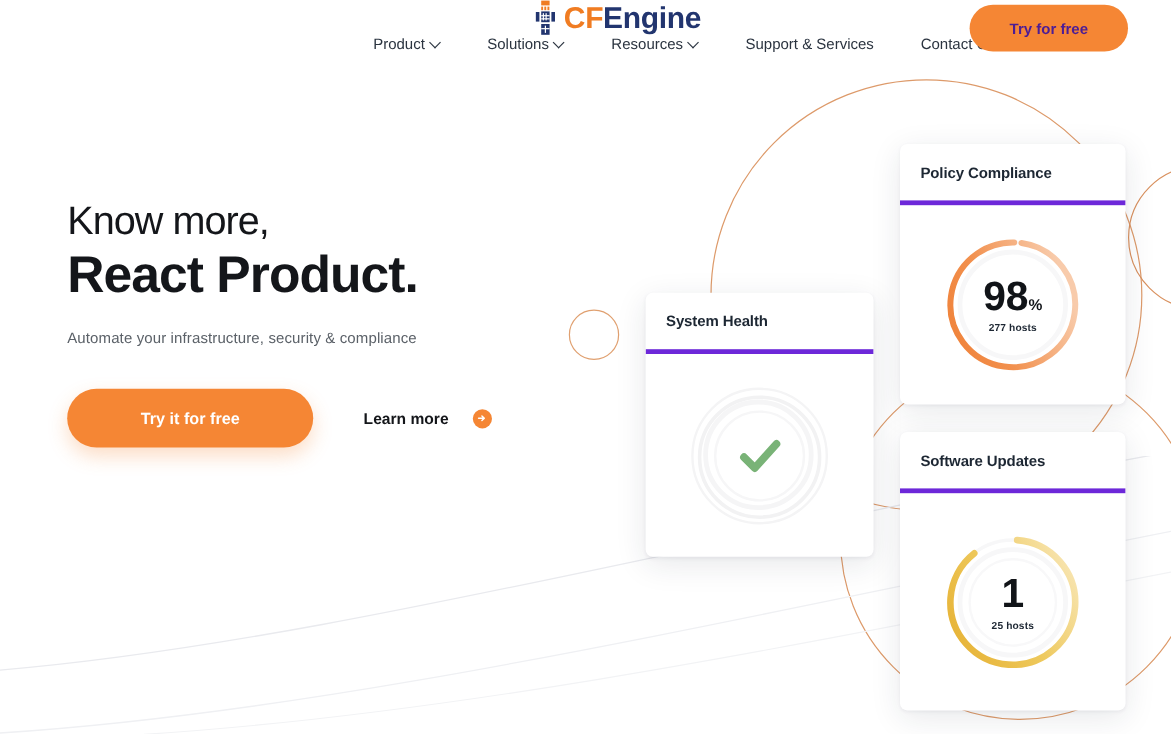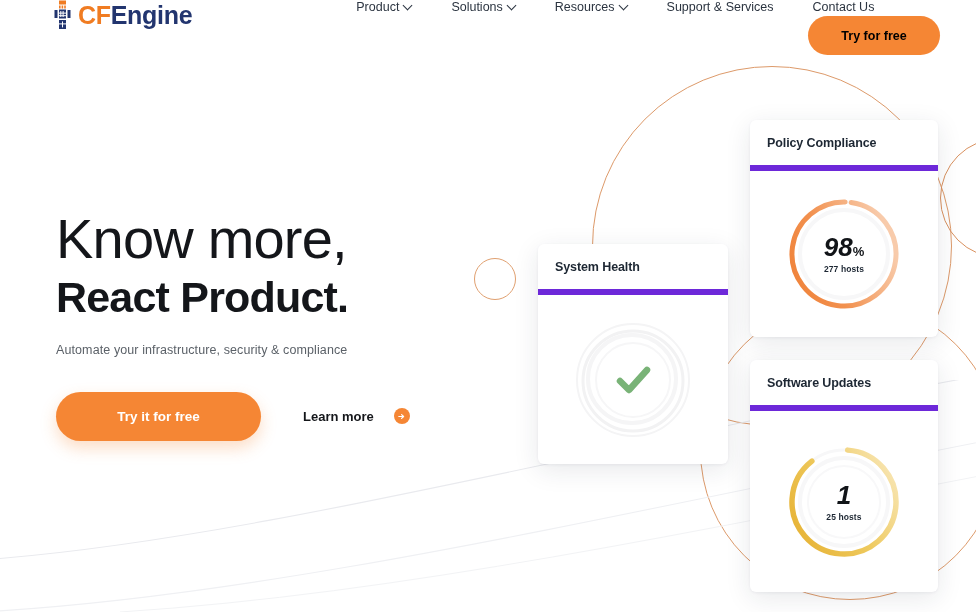--- a/index.html
+++ b/index.html
@@ -32,21 +32,21 @@
   }
   .deco-arc-lower {
     position: absolute; left: 700px; top: 300px;
     width: 300px; height: 300px; border-radius: 50%;
     border: 1.2px solid #dd9a6a;
   }
 
   
   .site-header {
     position: absolute; left: 0; top: 0; width: 976px; height: 56px;
-    display: flex; align-items: flex-start; z-index: 40;
+    display: flex; align-items: center; z-index: 40; flex-direction: column;
   }
   .brand { display: flex; align-items: center; margin-left: 54px; }
   .brand-mark { width: 17px; height: 30px; margin-right: 7px; position: relative; }
   .brand-text { font-size: 25px; font-weight: 700; letter-spacing: -0.3px; line-height: 1; }
   .brand-cf { color: #f07c22; }
   .brand-engine { color: #22356f; }
 
   .main-nav { display: flex; align-items: center; margin-left: 164px; gap: 39px; }
   .nav-item {
     display: flex; align-items: center; gap: 5px;
@@ -54,33 +54,33 @@
   }
   .chev { display: inline-block; width: 8px; height: 8px; position: relative; top: -1px; }
   .chev::before {
     content: ""; position: absolute; left: 0; top: 0;
     width: 6px; height: 6px;
     border-right: 1.4px solid #2b3440; border-bottom: 1.4px solid #2b3440;
     transform: rotate(45deg);
   }
 
   .header-cta {
-    position: absolute; right: 36px; top: 16px;
+    position: absolute; right: 36px; top: 4px;
     width: 132px; height: 39px; border-radius: 20px;
     background: #f58634; border: none; cursor: pointer;
-    color: #000000; font-size: 12.5px; font-weight: 600;
+    color: #4c1d95; font-size: 12.5px; font-weight: 600;
     font-family: "Liberation Sans", sans-serif;
     display: flex; align-items: center; justify-content: center;
   }
 
   
   .hero { position: absolute; left: 56px; top: 166px; width: 420px; z-index: 20; }
   .hero-line1 {
-    font-size: 56px; font-weight: 300; color: #14161a;
-    letter-spacing: -0.8px; line-height: 1.12; margin-top: 42px;
+    font-size: 33px; font-weight: 300; color: #14161a;
+    letter-spacing: -0.8px; line-height: 1.12;
   }
   .hero-line2 {
     font-size: 43px; font-weight: 700; color: #14161a;
     letter-spacing: -0.8px; line-height: 1.12; margin-top: 2px;
   }
   .hero-sub {
     margin-top: 22px; font-size: 12.5px; color: #5b6168; letter-spacing: 0.1px;
   }
   .hero-actions { display: flex; align-items: center; margin-top: 35px; }
   .btn-primary {
@@ -105,38 +105,38 @@
   .swoosh { position: absolute; left: 0; top: 380px; width: 976px; height: 232px; }
 
   
   .card {
     position: absolute; background: #fff; border-radius: 6px;
     box-shadow: 0 6px 26px rgba(30,40,60,0.10), 0 1px 3px rgba(30,40,60,0.06);
     overflow: hidden; z-index: 25;
   }
   .card-head {
     height: 51px; display: flex; align-items: center;
-    padding-left: 17px; border-bottom: 6px solid #6d28d9;
+    padding-left: 17px; border-bottom: 4px solid #6d28d9;
   }
   .card-title { font-size: 12.5px; font-weight: 700; color: #1d2733; letter-spacing: -0.1px; }
   .card-body { position: relative; display: flex; align-items: center; justify-content: center; }
 
   .card-policy  { left: 750px; top: 120px; width: 188px; height: 217px; }
   .card-policy .card-body { height: 166px; }
   .card-updates { left: 750px; top: 360px; width: 188px; height: 232px; }
   .card-updates .card-body { height: 181px; }
   .card-health  { left: 538px; top: 244px; width: 190px; height: 220px; }
   .card-health .card-body { height: 169px; }
 
   .gauge { position: relative; width: 118px; height: 118px; }
   .gauge-center {
     position: absolute; inset: 0; display: flex; flex-direction: column;
     align-items: center; justify-content: center;
   }
-  .gauge-value { font-size: 26px; font-weight: 700; color: #111418; line-height: 1; font-style: italic; }
+  .gauge-value { font-size: 34px; font-weight: 700; color: #111418; line-height: 1; }
   .gauge-unit  { font-size: 13px; font-weight: 700; color: #111418; }
   .gauge-sub   { font-size: 8.5px; font-weight: 700; color: #1d2733; margin-top: 4px; letter-spacing: 0.1px; }
 
   .health-gauge { position: relative; width: 126px; height: 126px; }
 </style>
 </head>
 <body>
 
 <div id="page">
 

